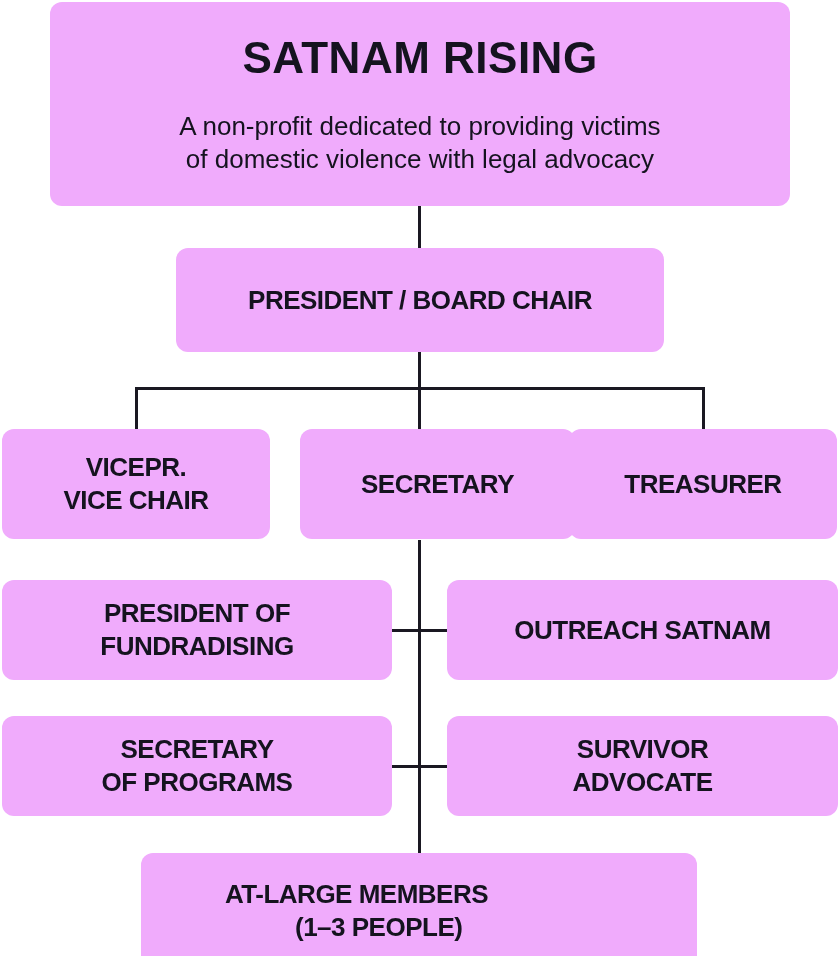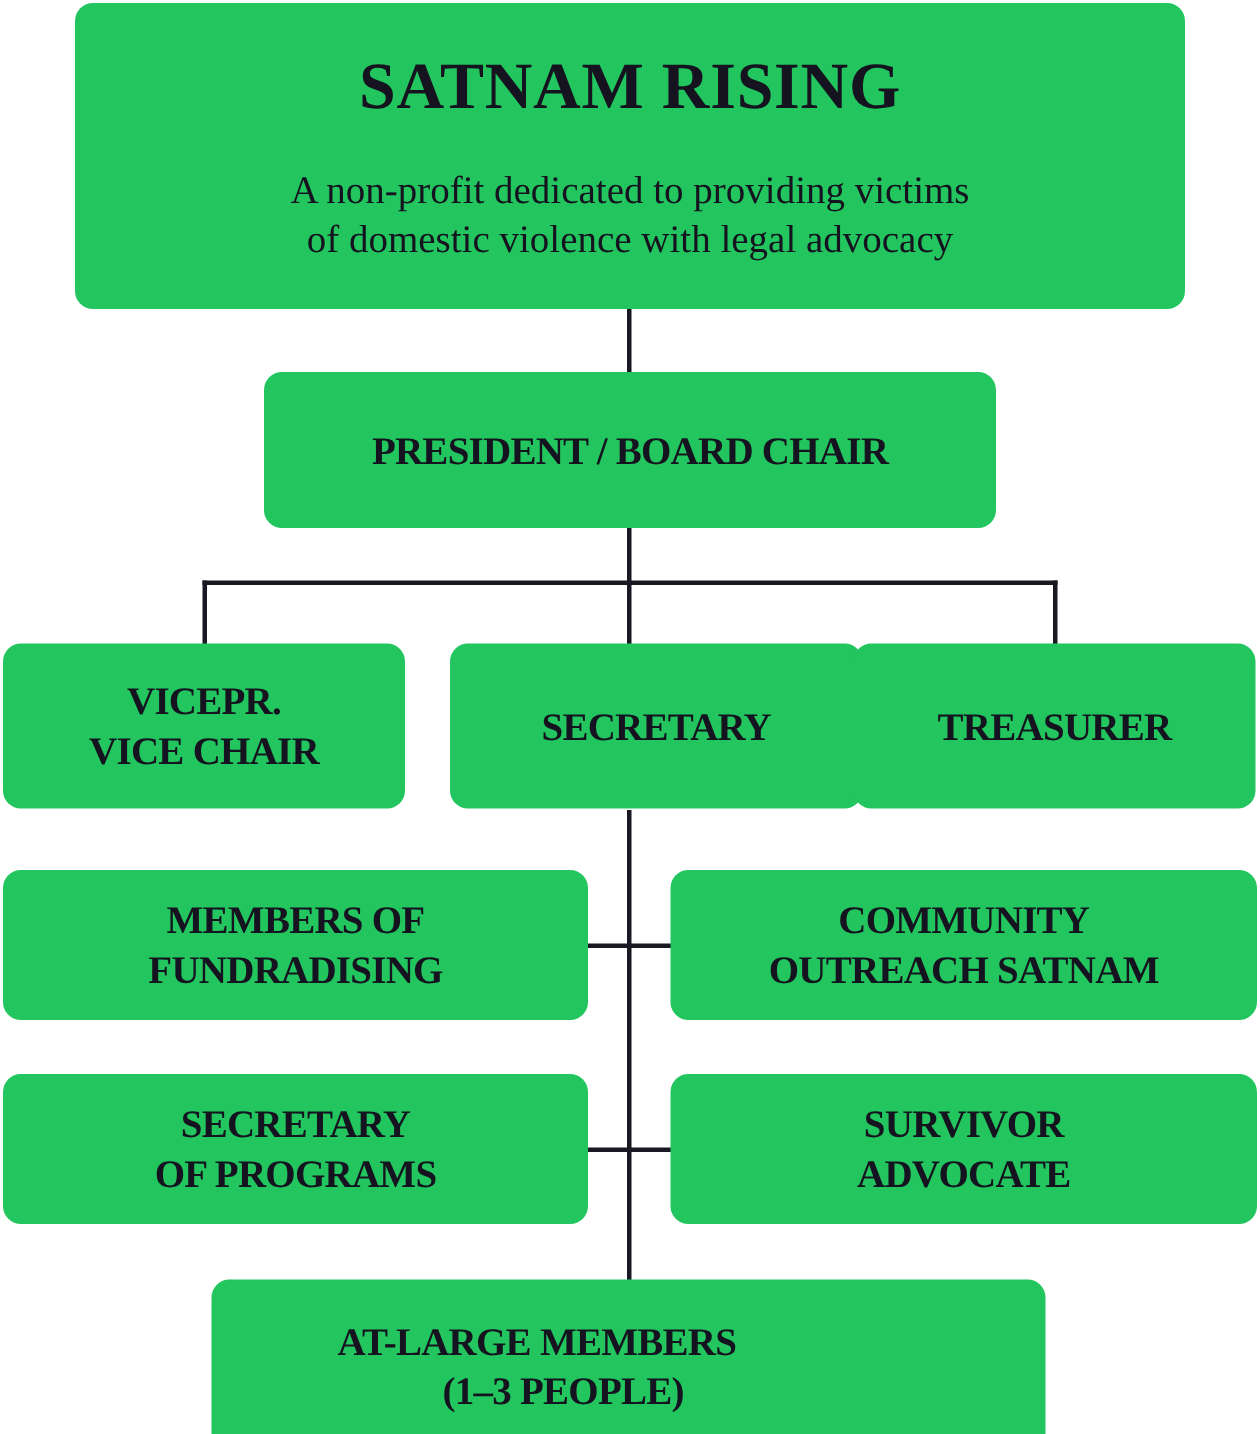--- a/index.html
+++ b/index.html
@@ -1,20 +1,20 @@
 <!DOCTYPE html>
 <html><head>
 <meta charset="utf-8">
 <style>
   html, body { margin:0; padding:0; background:#ffffff; }
   body { width:840px; height:956px; position:relative; overflow:hidden;
          font-family:"Liberation Sans", sans-serif; color:#15131f; }
-  .box { position:absolute; background:#22c55e; border-radius:12px;
+  .box { position:absolute; background:#f0abfc; border-radius:12px;
          display:flex; flex-direction:column; align-items:center; justify-content:center;
-         text-align:center; font-weight:700; font-size:26px; line-height:33px; letter-spacing:-0.5px;font-family:Liberation Serif, serif; }
+         text-align:center; font-weight:700; font-size:26px; line-height:33px; letter-spacing:-0.5px; }
   .line { position:absolute; background:#1a1822; }
   #title { font-size:44px; line-height:52px; letter-spacing:0.5px; }
   #subtitle { font-weight:400; font-size:26px; line-height:33px; margin-top:26px; letter-spacing:0; }
 </style>
 </head>
 <body>
 
 <div class="line" style="left:418px;top:205px;width:3px;height:44px;"></div>
 <div class="line" style="left:418px;top:352px;width:3px;height:38px;"></div>
 <div class="line" style="left:135px;top:387px;width:570px;height:3px;"></div>
@@ -44,26 +44,25 @@
 
 <div class="box" style="left:300px;top:429px;width:275px;height:110px;">
   <div>SECRETARY</div>
 </div>
 
 <div class="box" style="left:569px;top:429px;width:268px;height:110px;">
   <div>TREASURER</div>
 </div>
 
 <div class="box" style="left:2px;top:580px;width:390px;height:100px;">
-  <div>MEMBERS OF</div>
+  <div>PRESIDENT OF</div>
   <div>FUNDRADISING</div>
 </div>
 
 <div class="box" style="left:447px;top:580px;width:391px;height:100px;">
-  <div>COMMUNITY</div>
   <div>OUTREACH SATNAM</div>
 </div>
 
 <div class="box" style="left:2px;top:716px;width:390px;height:100px;">
   <div>SECRETARY</div>
   <div>OF PROGRAMS</div>
 </div>
 
 <div class="box" style="left:447px;top:716px;width:391px;height:100px;">
   <div>SURVIVOR</div>

